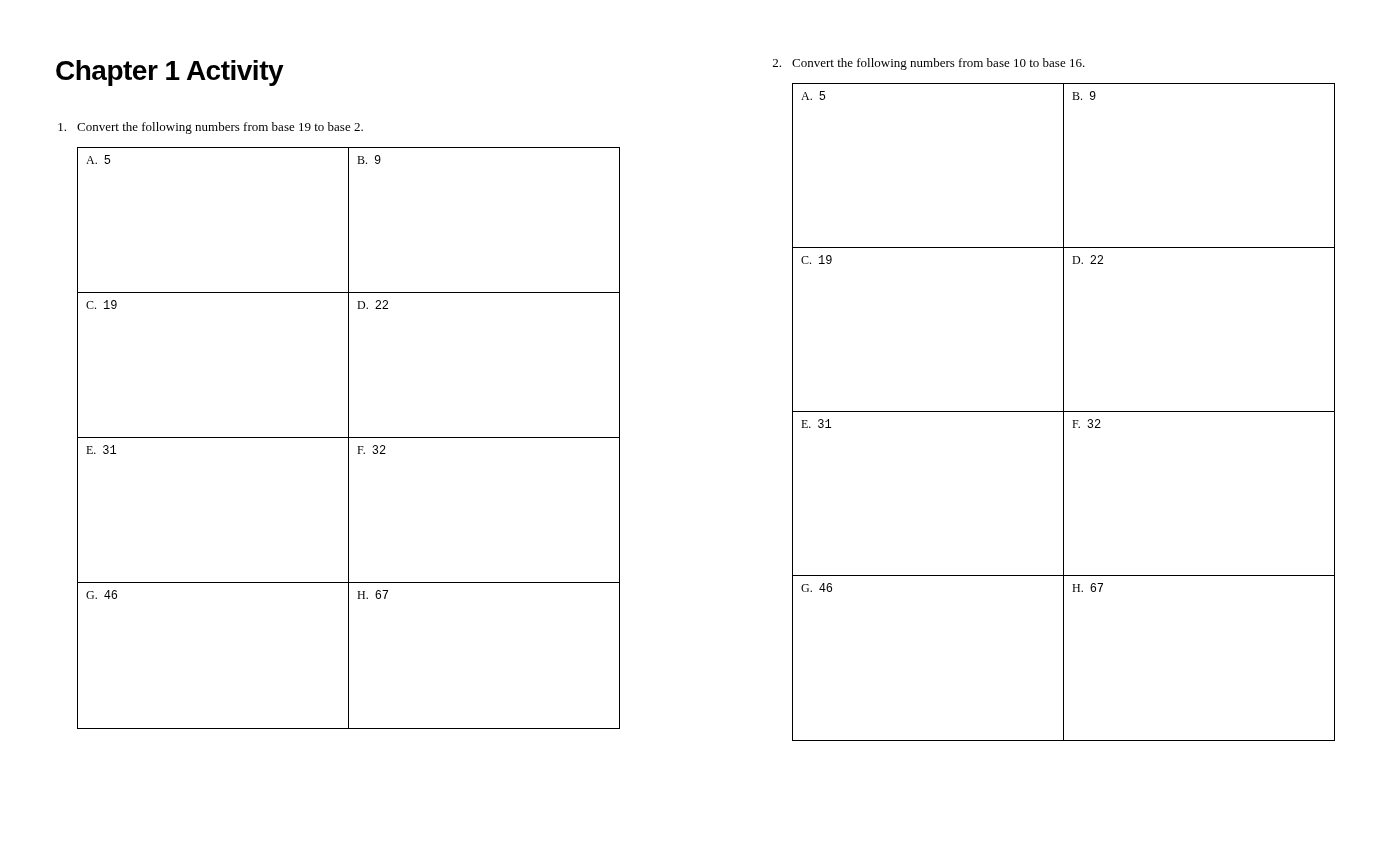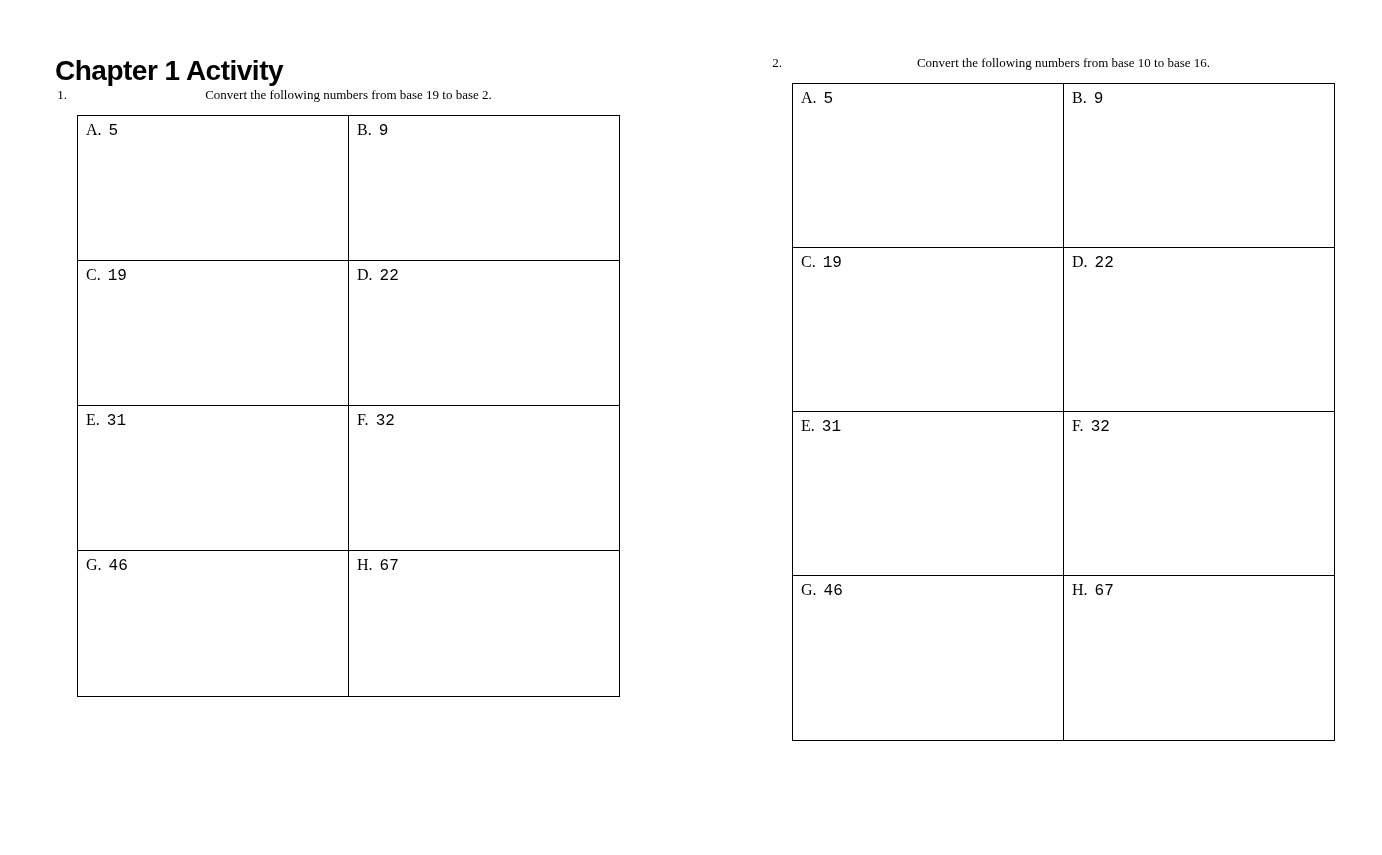--- a/index.html
+++ b/index.html
@@ -24,39 +24,39 @@
       max-width: 565px;
     }
     .page-right {
       max-width: 565px;
     }
     .title {
       font-family: Arial, Helvetica, sans-serif;
       font-weight: 900;
       font-size: 28px;
       letter-spacing: -0.5px;
+      margin-bottom: 32px;
     }
     .question-row {
       display: flex;
       align-items: baseline;
       margin-bottom: 12px;
       font-size: 13px;
     }
     .question-row.spacer-top {
       margin-top: 0;
     }
     .q-num {
       width: 22px;
       text-align: right;
       padding-right: 10px;
       flex-shrink: 0;
     }
     .q-text {
       flex: 1;
-      text-align: center;
     }
     .grid {
       border: 1px solid #000;
       margin-left: 22px;
       width: calc(100% - 22px);
     }
     .grid-row-tall {
       display: flex;
       height: 164px;
       border-bottom: 1px solid #000;
@@ -69,21 +69,21 @@
       height: 145px;
       border-bottom: 1px solid #000;
     }
     .grid-row-short:last-child {
       border-bottom: none;
     }
     .cell {
       flex: 1;
       border-right: 1px solid #000;
       padding: 5px 8px;
-      font-size: 16px;
+      font-size: 12px;
       font-family: Georgia, serif;
     }
     .cell:last-child {
       border-right: none;
     }
     .cell-label-letter {
       display: inline;
     }
     .cell-label-value {
       display: inline;

